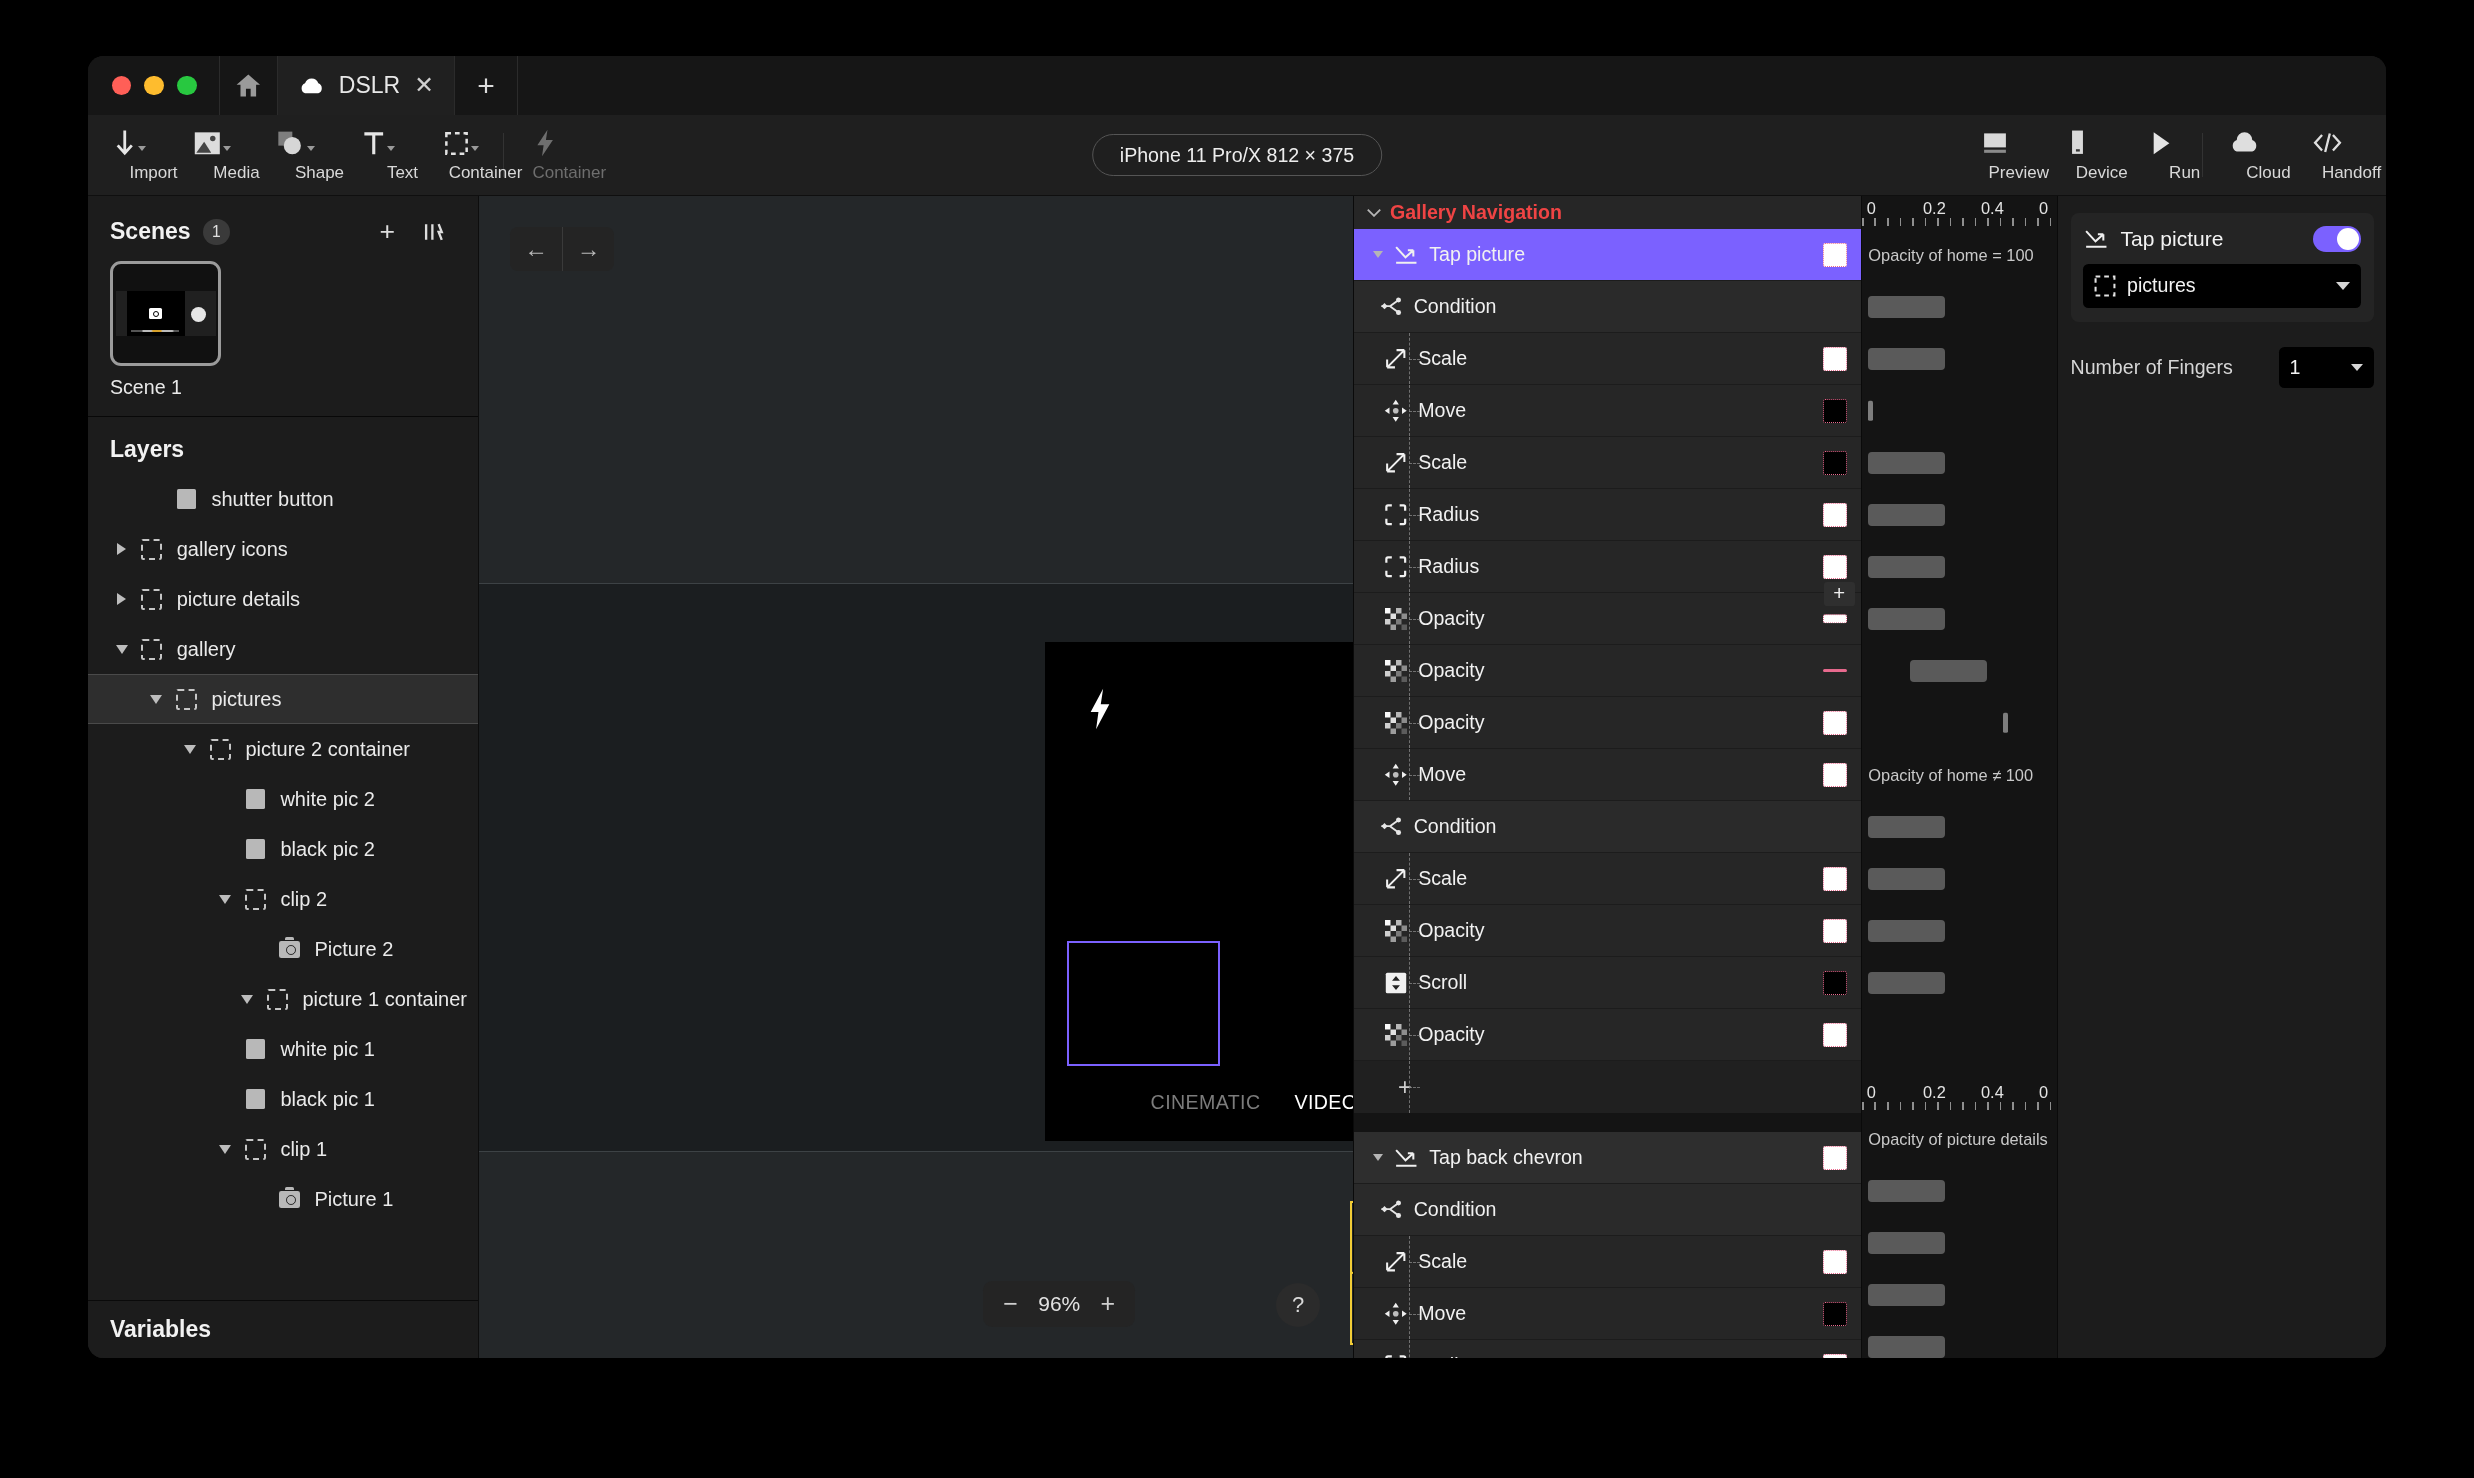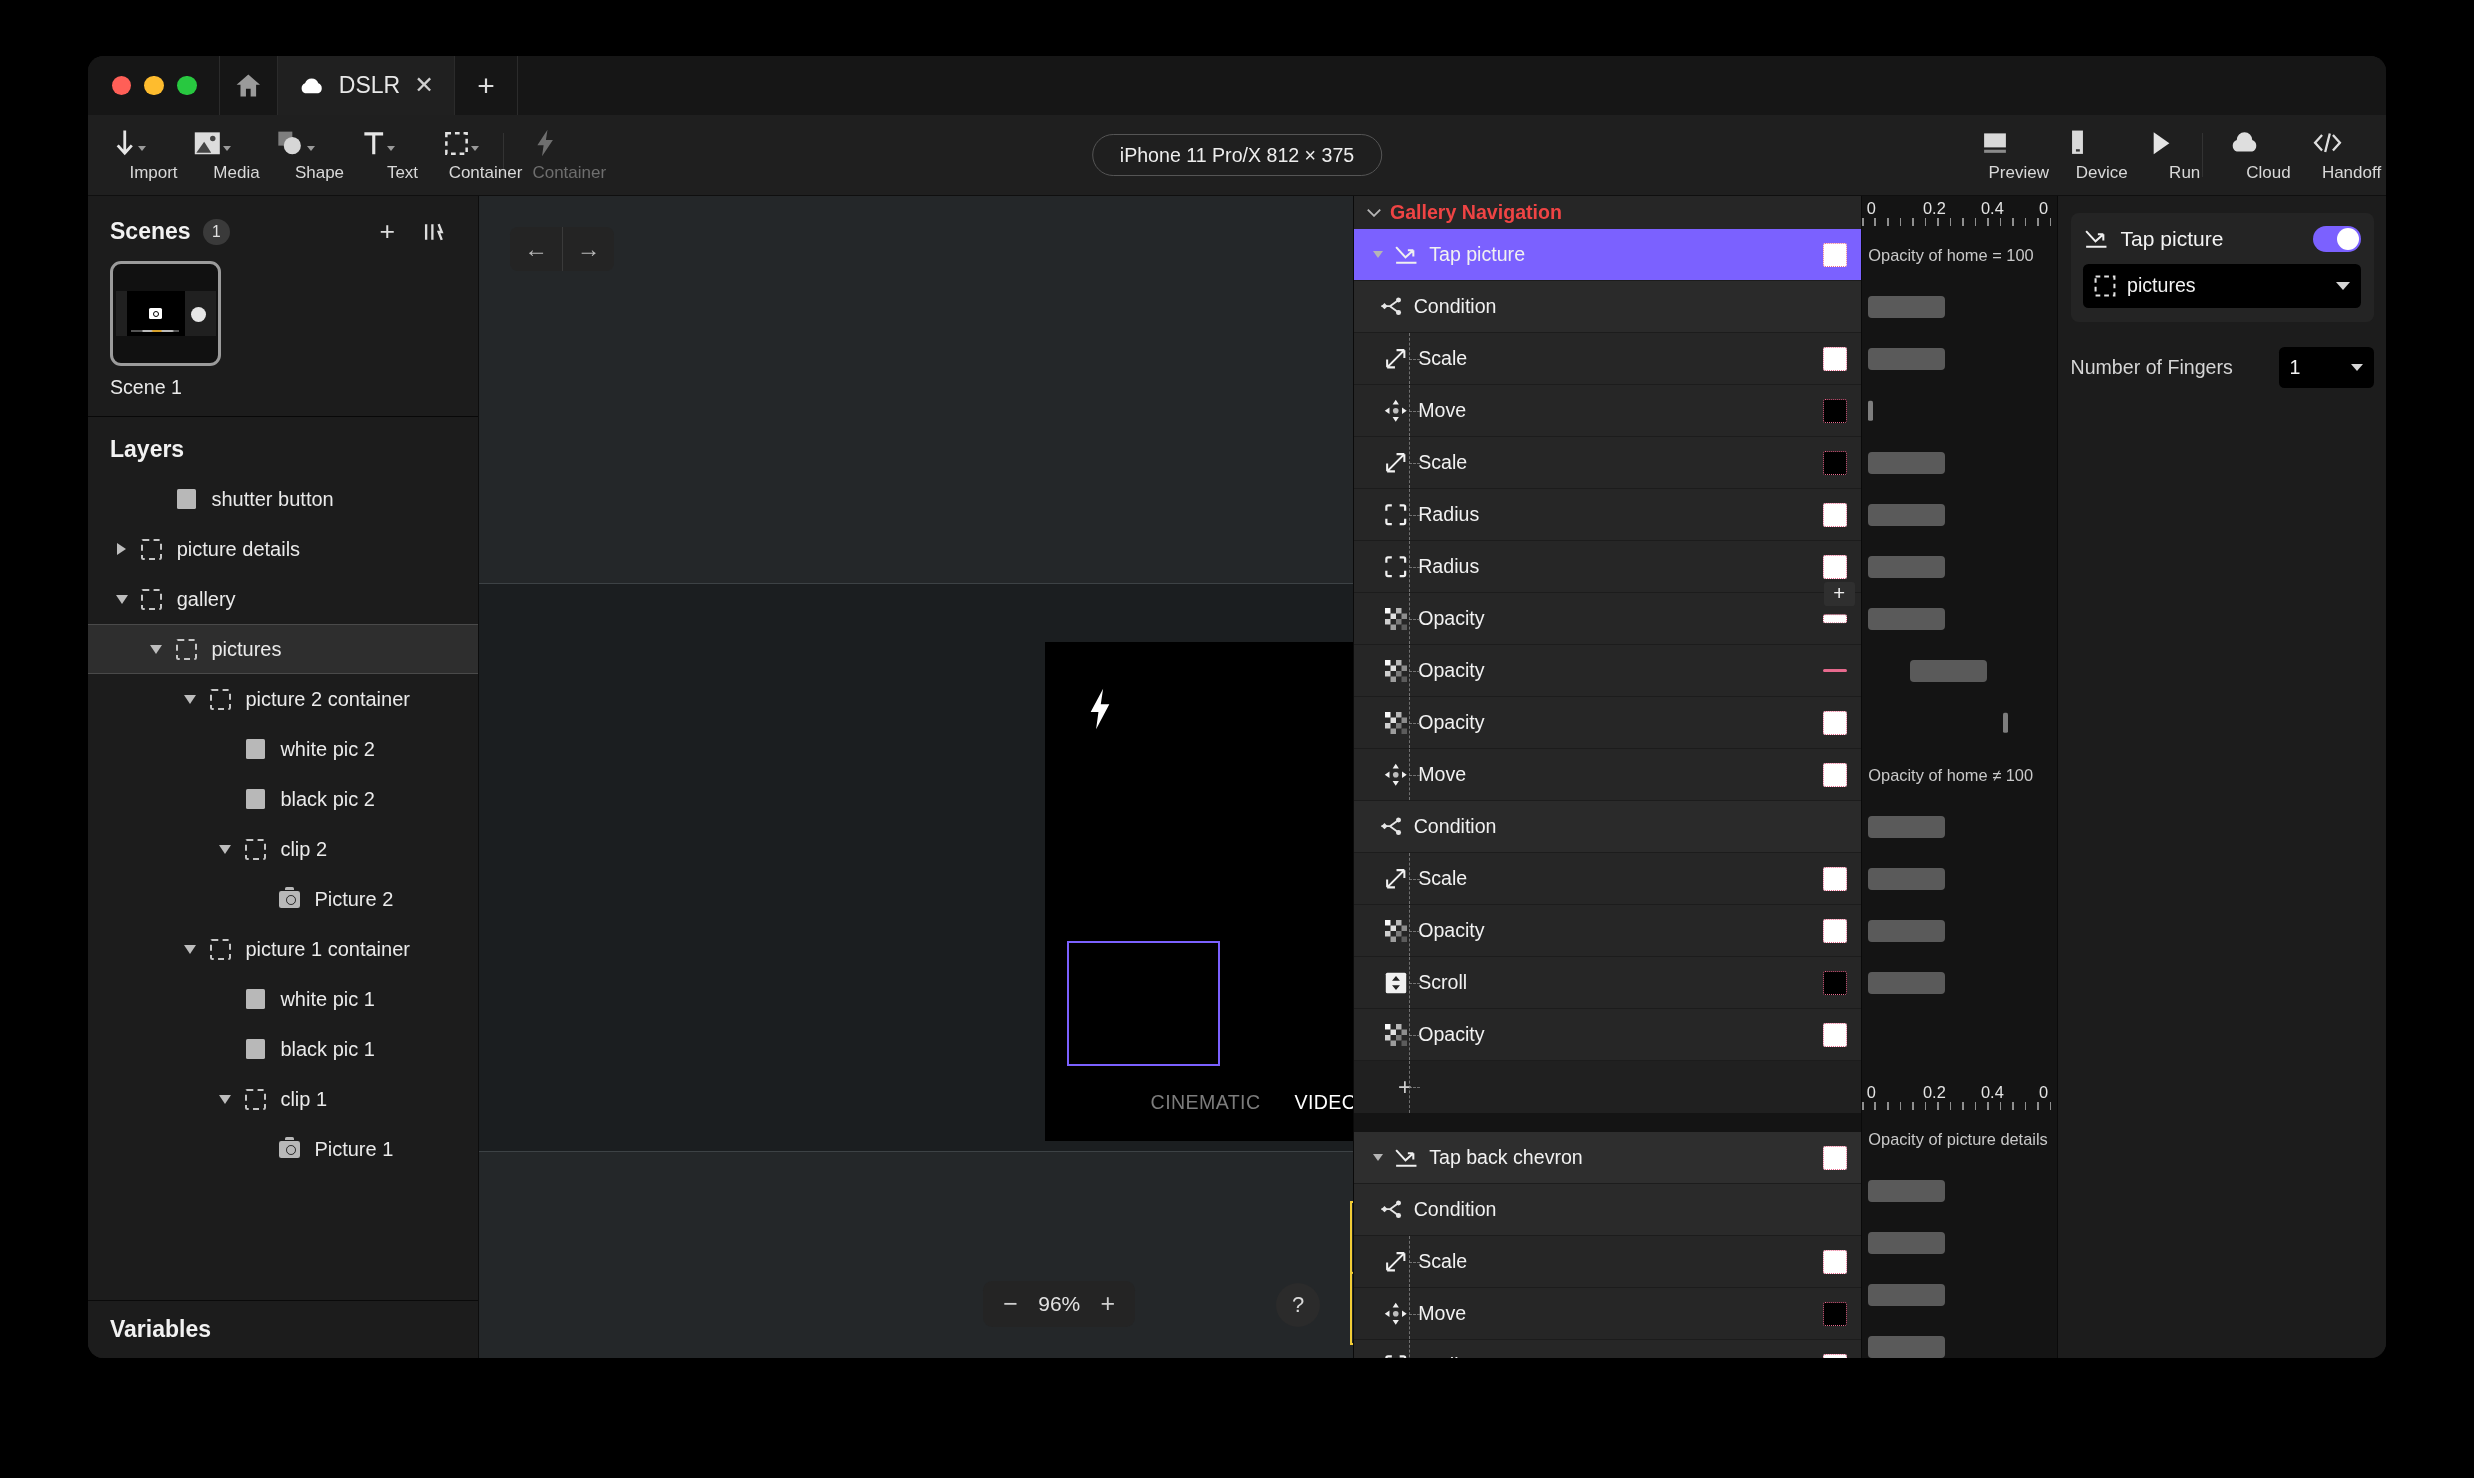--- a/index.html
+++ b/index.html
@@ -547,20 +547,29 @@
             </span>
             <span class="layer-label">shutter button</span>
           </div>
           <div class="layer-row" style="padding-left: 20.3px;">
             <span class="disc">
               <i class="caret-r"></i>
             </span>
             <span class="li-icon">
               <i class="sq-dash"></i>
             </span>
+            <span class="layer-label">gallery icons</span>
+          </div>
+          <div class="layer-row" style="padding-left: 20.3px;">
+            <span class="disc">
+              <i class="caret-r"></i>
+            </span>
+            <span class="li-icon">
+              <i class="sq-dash"></i>
+            </span>
             <span class="layer-label">picture details</span>
           </div>
           <div class="layer-row" style="padding-left: 20.3px;">
             <span class="disc">
               <i class="caret-d"></i>
             </span>
             <span class="li-icon">
               <i class="sq-dash"></i>
             </span>
             <span class="layer-label">gallery</span>
@@ -606,21 +615,21 @@
             </span>
             <span class="layer-label">clip 2</span>
           </div>
           <div class="layer-row" style="padding-left: 158px;">
             <span class="disc"></span>
             <span class="li-icon">
               <i class="cam-ic"></i>
             </span>
             <span class="layer-label">Picture 2</span>
           </div>
-          <div class="layer-row" style="padding-left: 89px;">
+          <div class="layer-row" style="padding-left: 89px; justify-content: flex-end;">
             <span class="disc">
               <i class="caret-d"></i>
             </span>
             <span class="li-icon">
               <i class="sq-dash"></i>
             </span>
             <span class="layer-label">picture 1 container</span>
           </div>
           <div class="layer-row" style="padding-left: 124px;">
             <span class="disc"></span>

